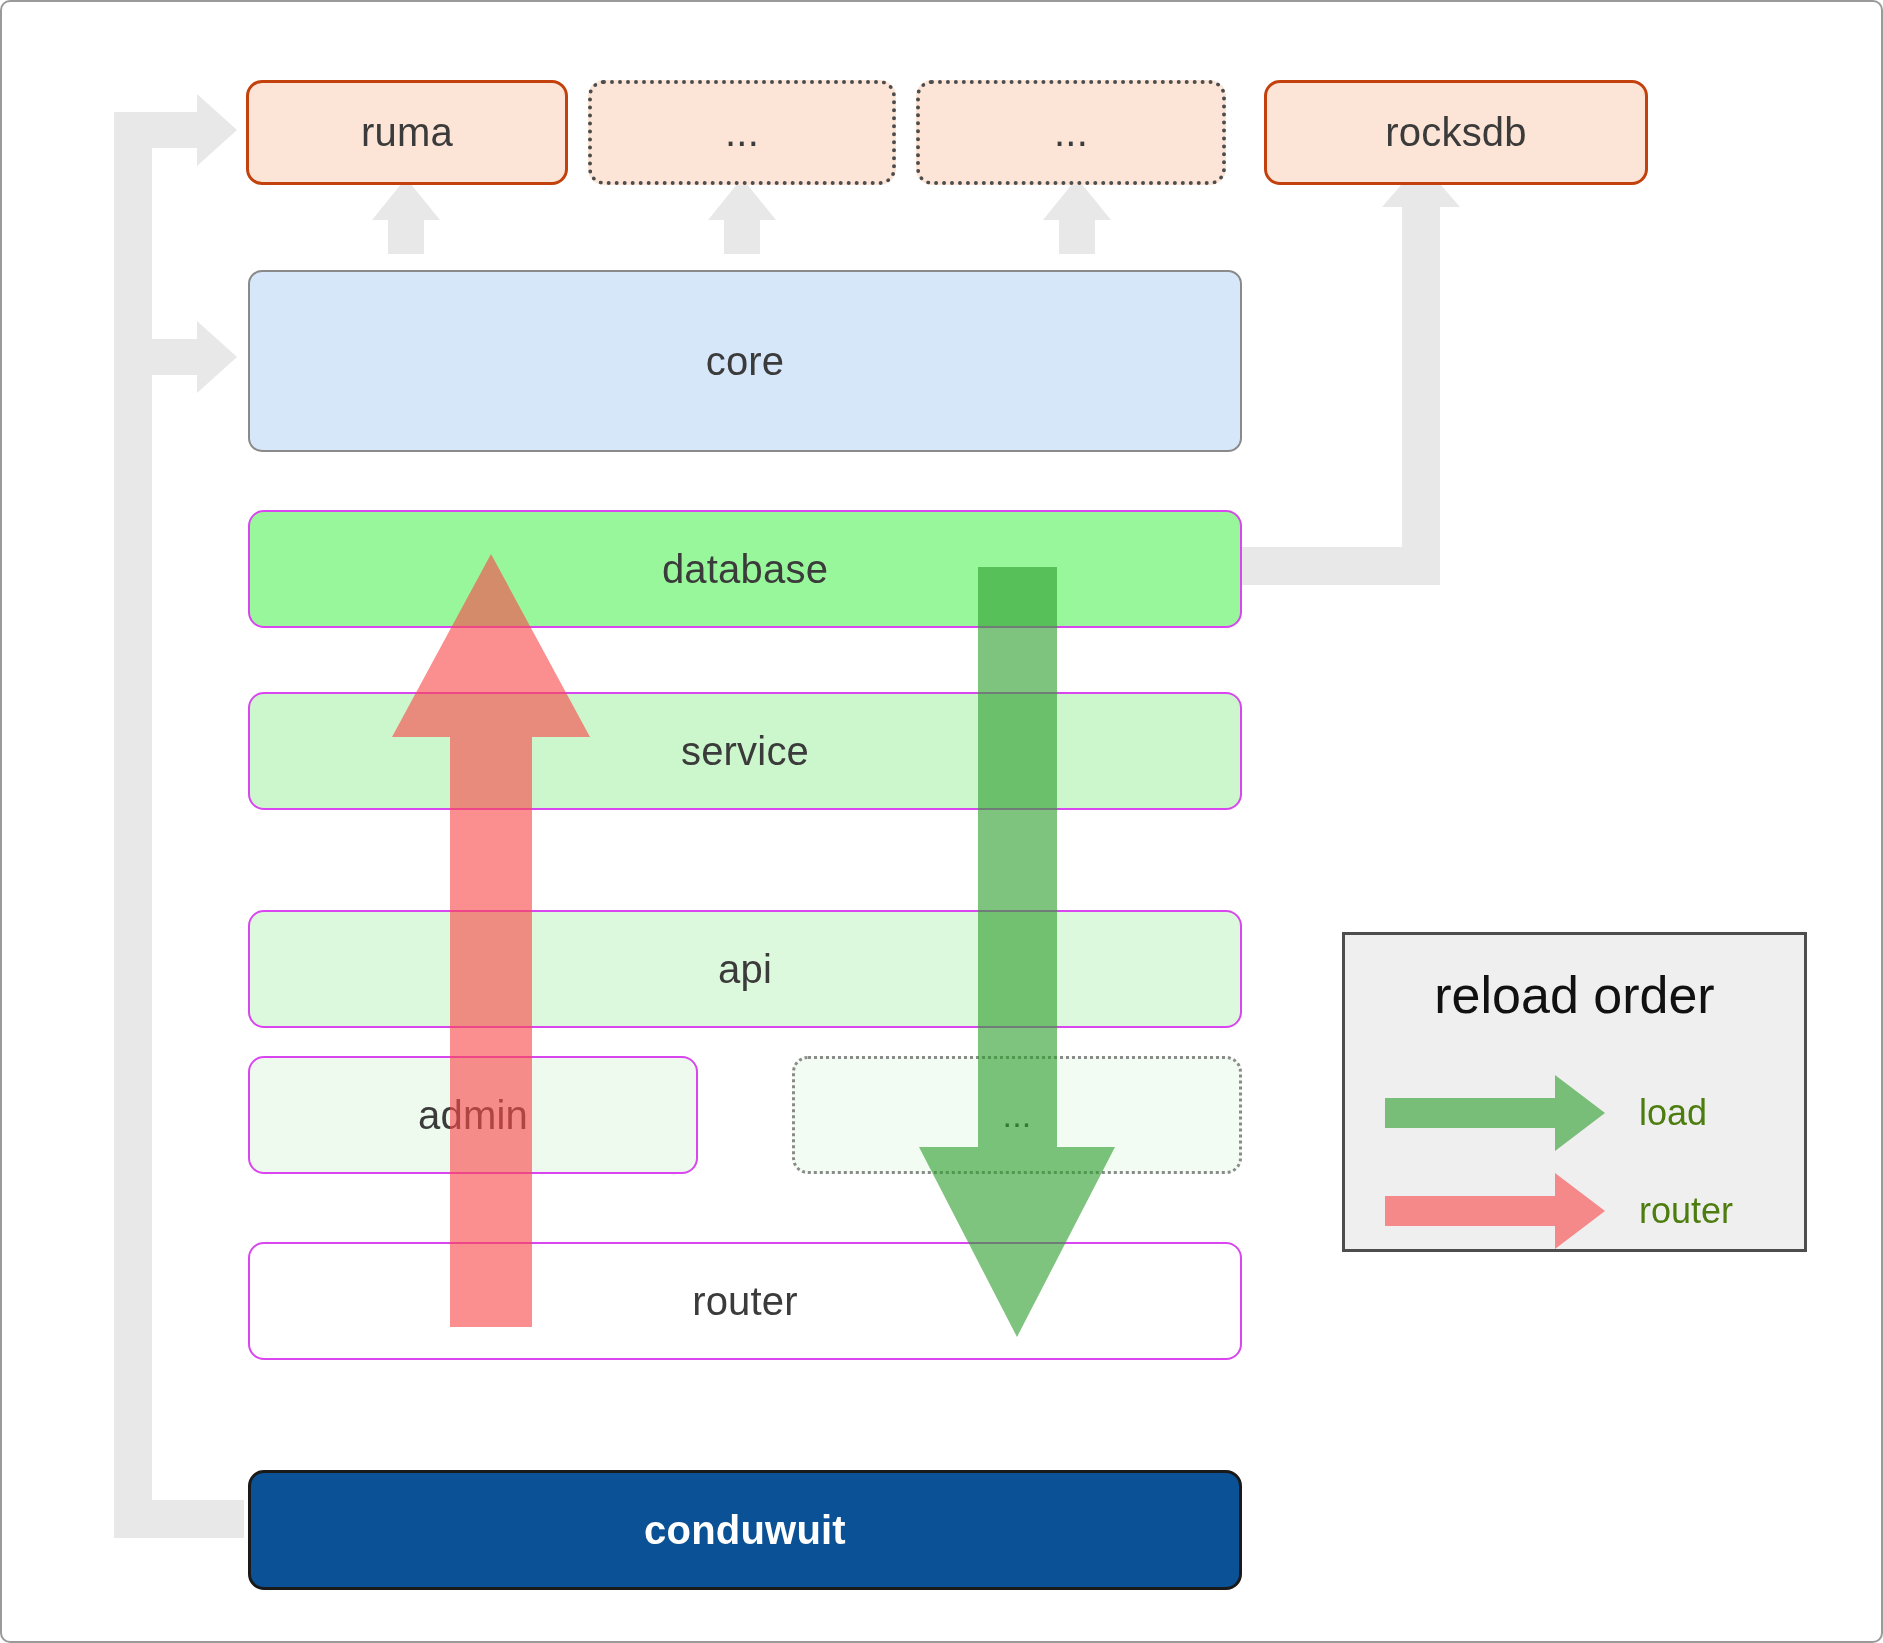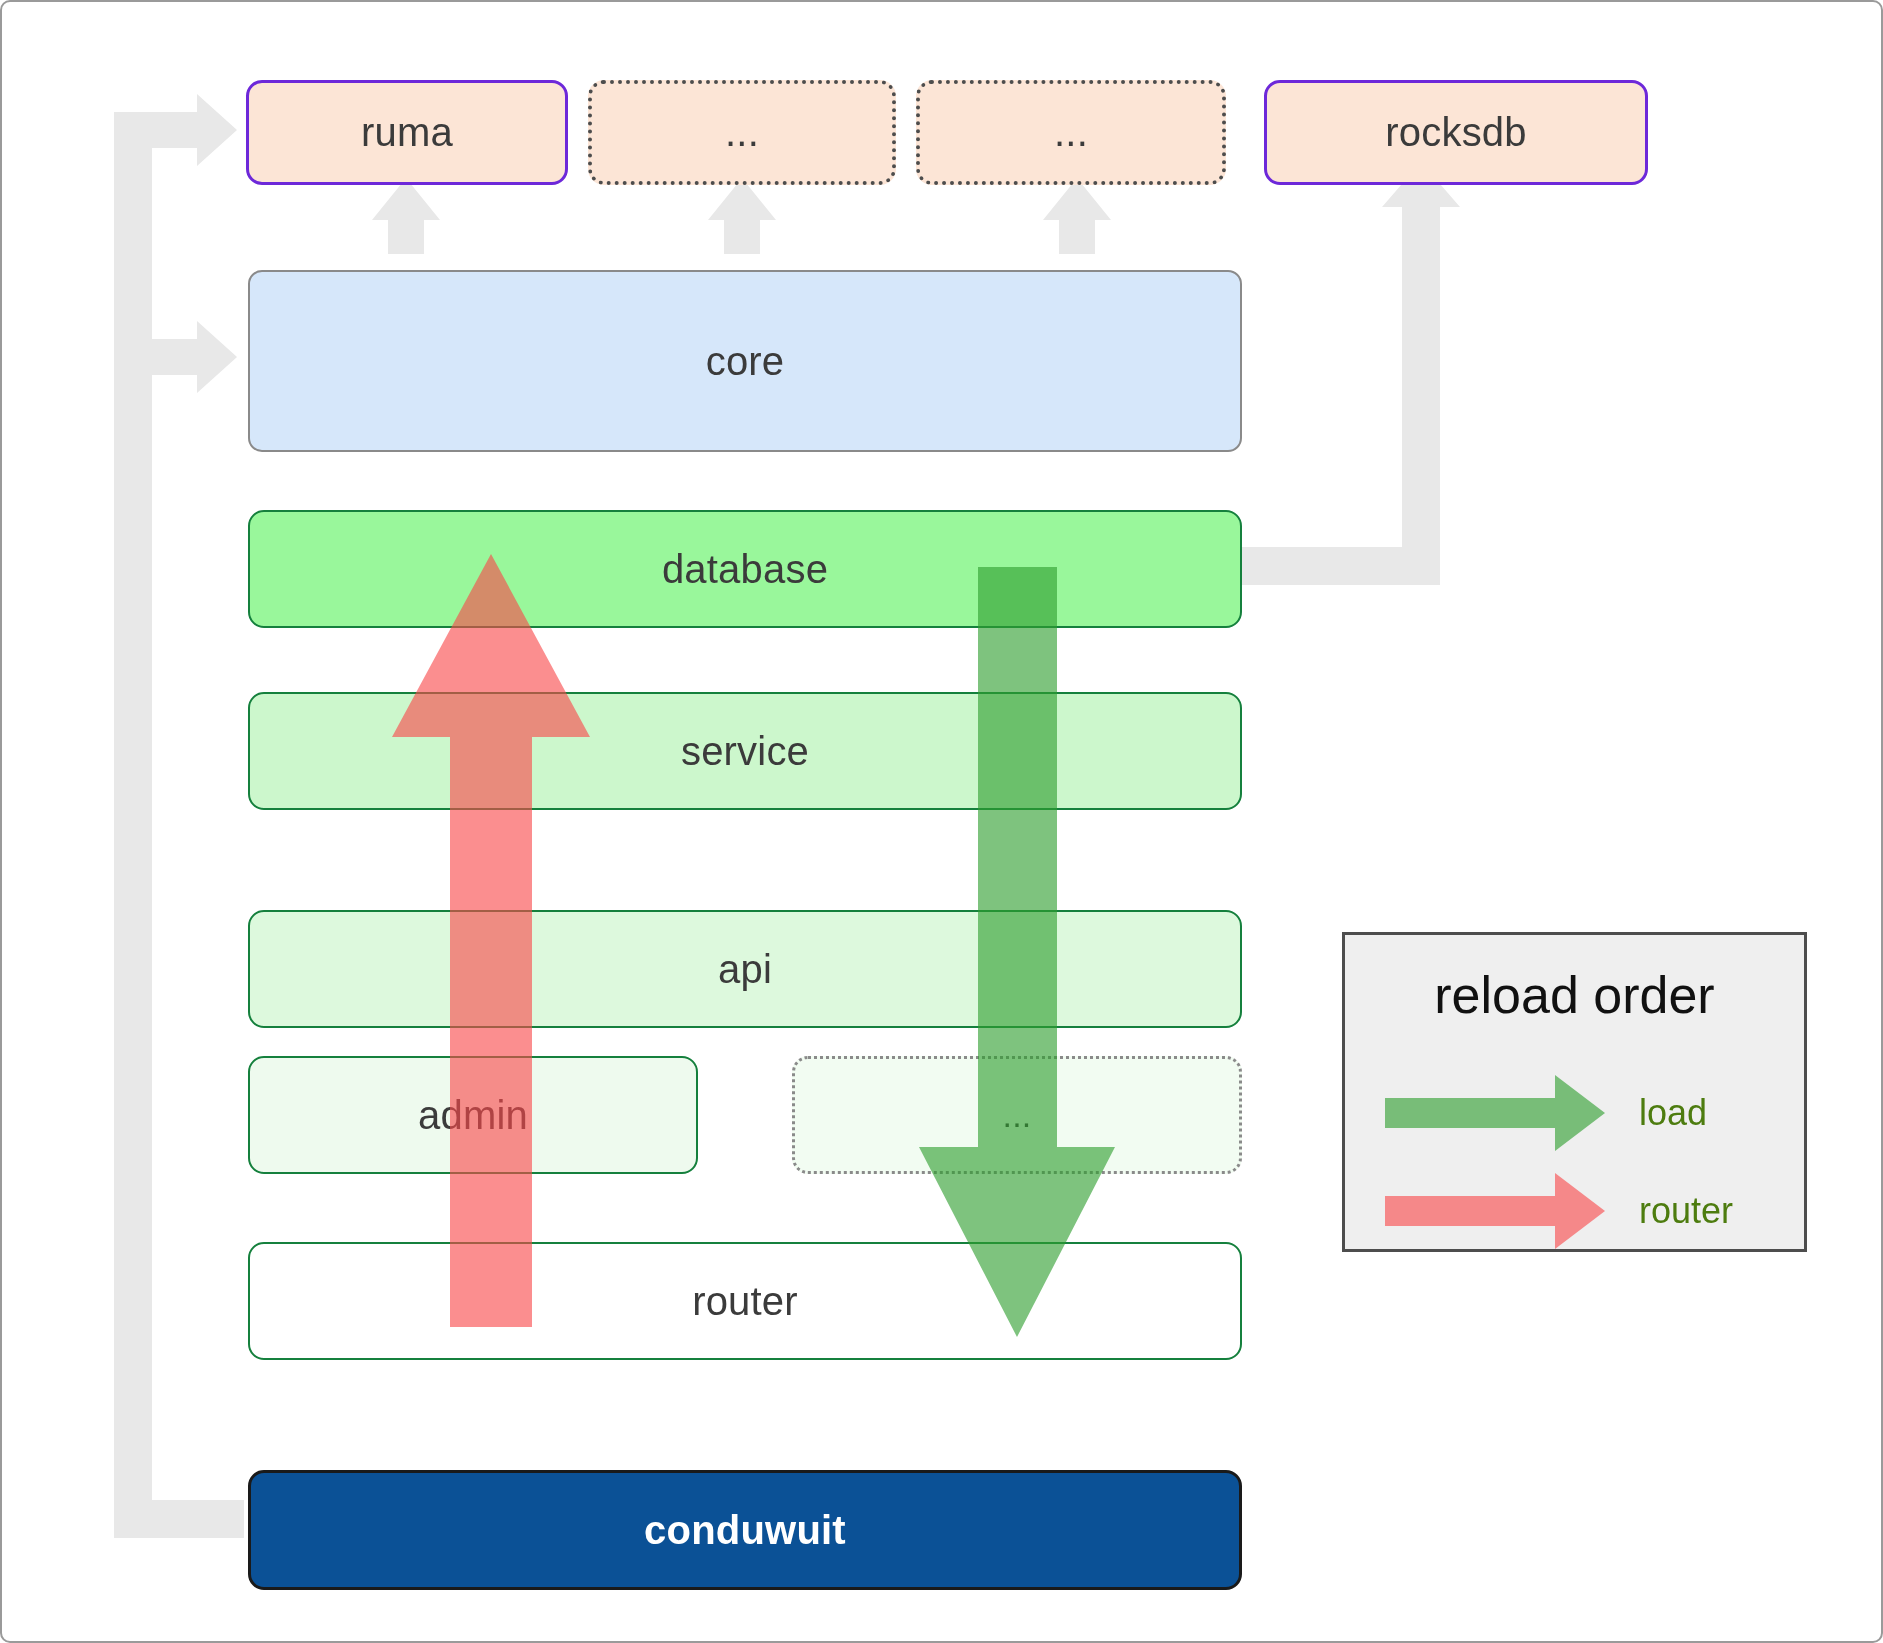--- a/index.html
+++ b/index.html
@@ -31,40 +31,40 @@
     border-radius: 14px;
     font-size: 40px;
     color: #3b3b3b;
     letter-spacing: .2px;
     z-index: 3;
   }
 
   
   .crate {
     background: #fce5d6;
-    border: 3px solid #6d28d9;
+    border: 3px solid #c2410c;
     height: 105px;
     border-radius: 16px;
   }
   .crate.dotted {
     border-style: dotted;
     border-width: 4px;
     border-color: #4d4d4d;
   }
 
   
   .core-box {
     background: #d6e7fa;
     border: 2px solid #8a8a8a;
     border-radius: 14px;
   }
 
   
   .layer {
-    border: 2px solid #15803d;
+    border: 2px solid #d946ef;
     border-radius: 16px;
   }
   .layer.dotted {
     border-style: dotted;
     border-width: 3px;
     border-color: #8a8a8a;
   }
 
   
   .binary {

